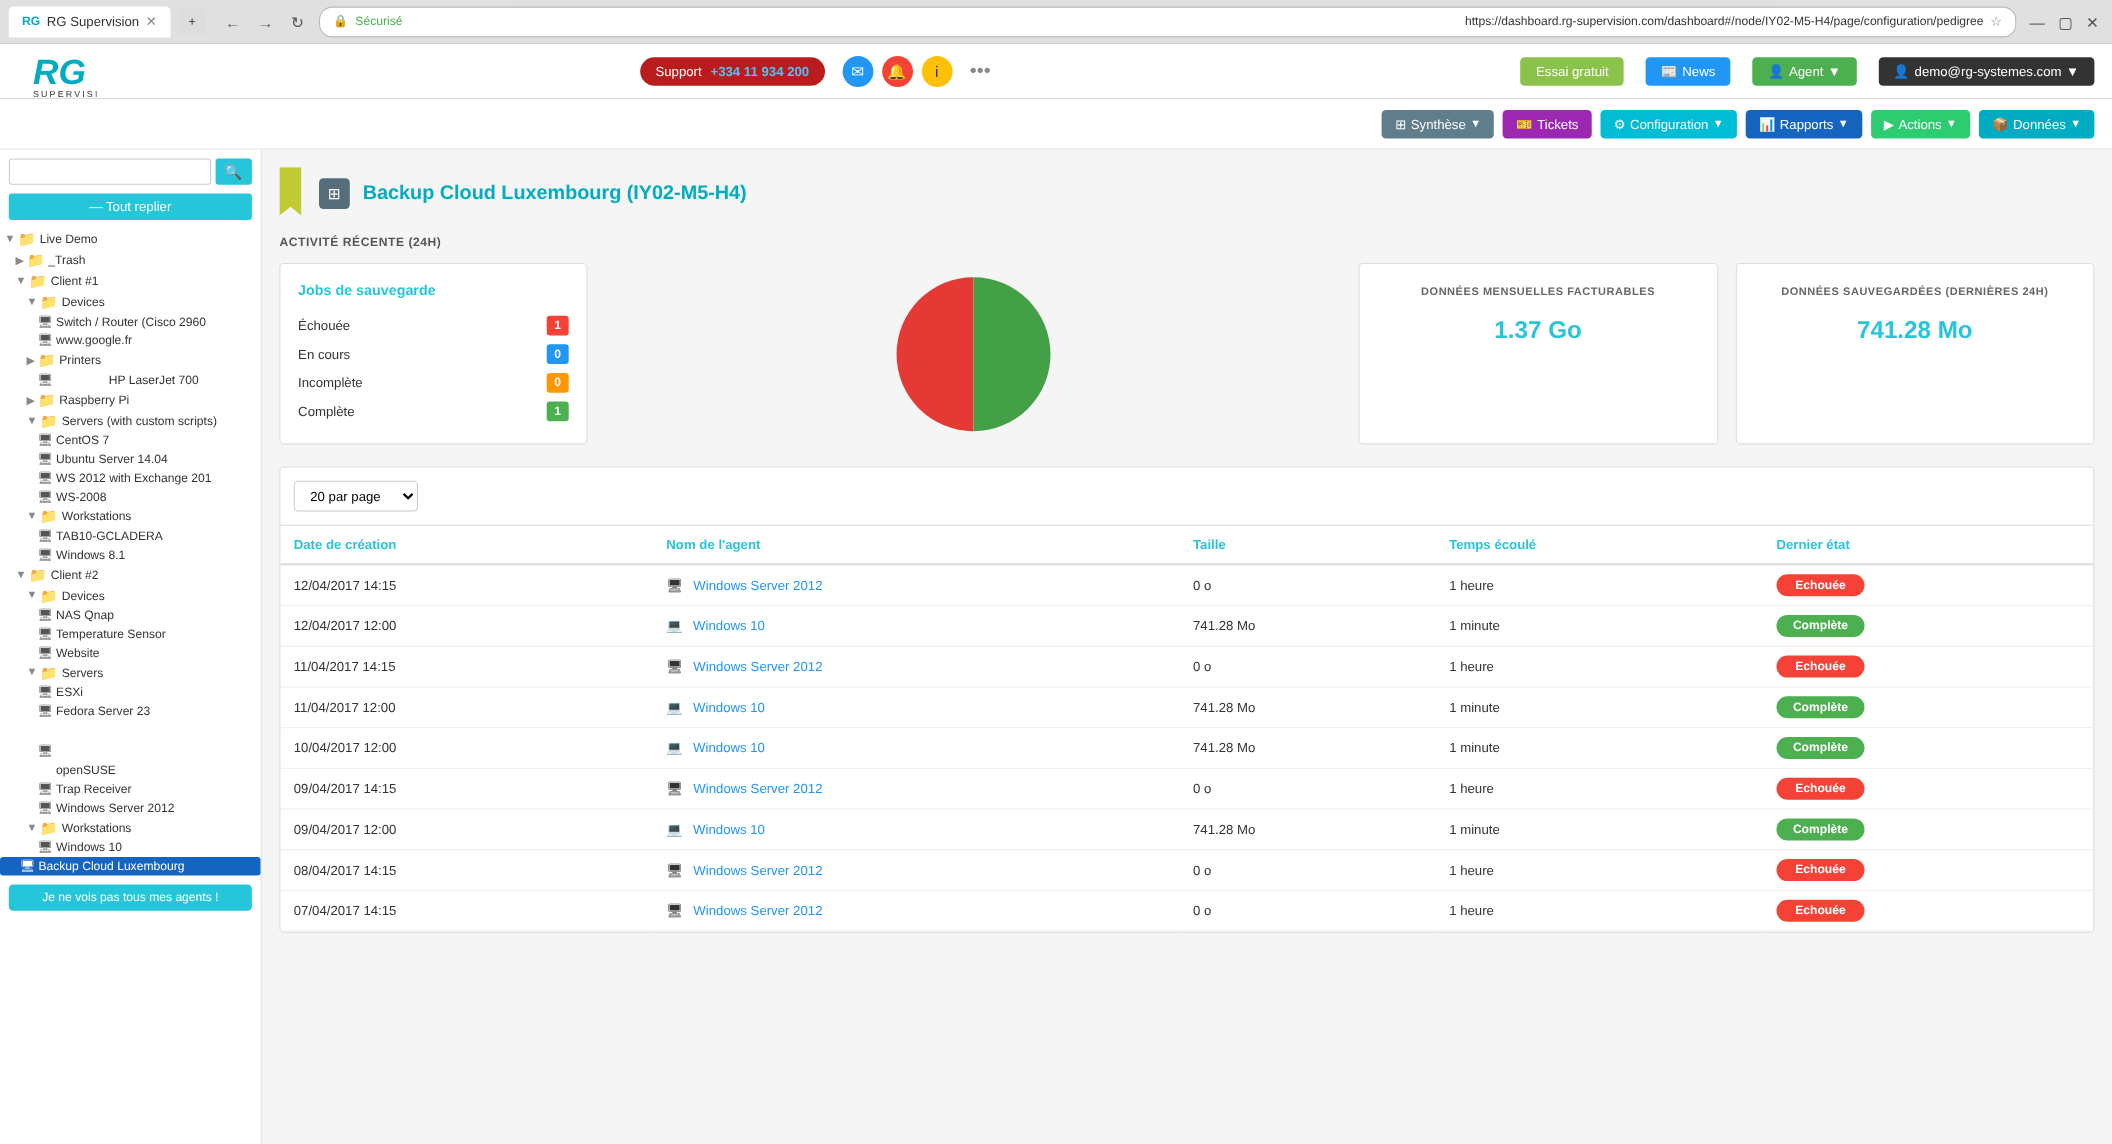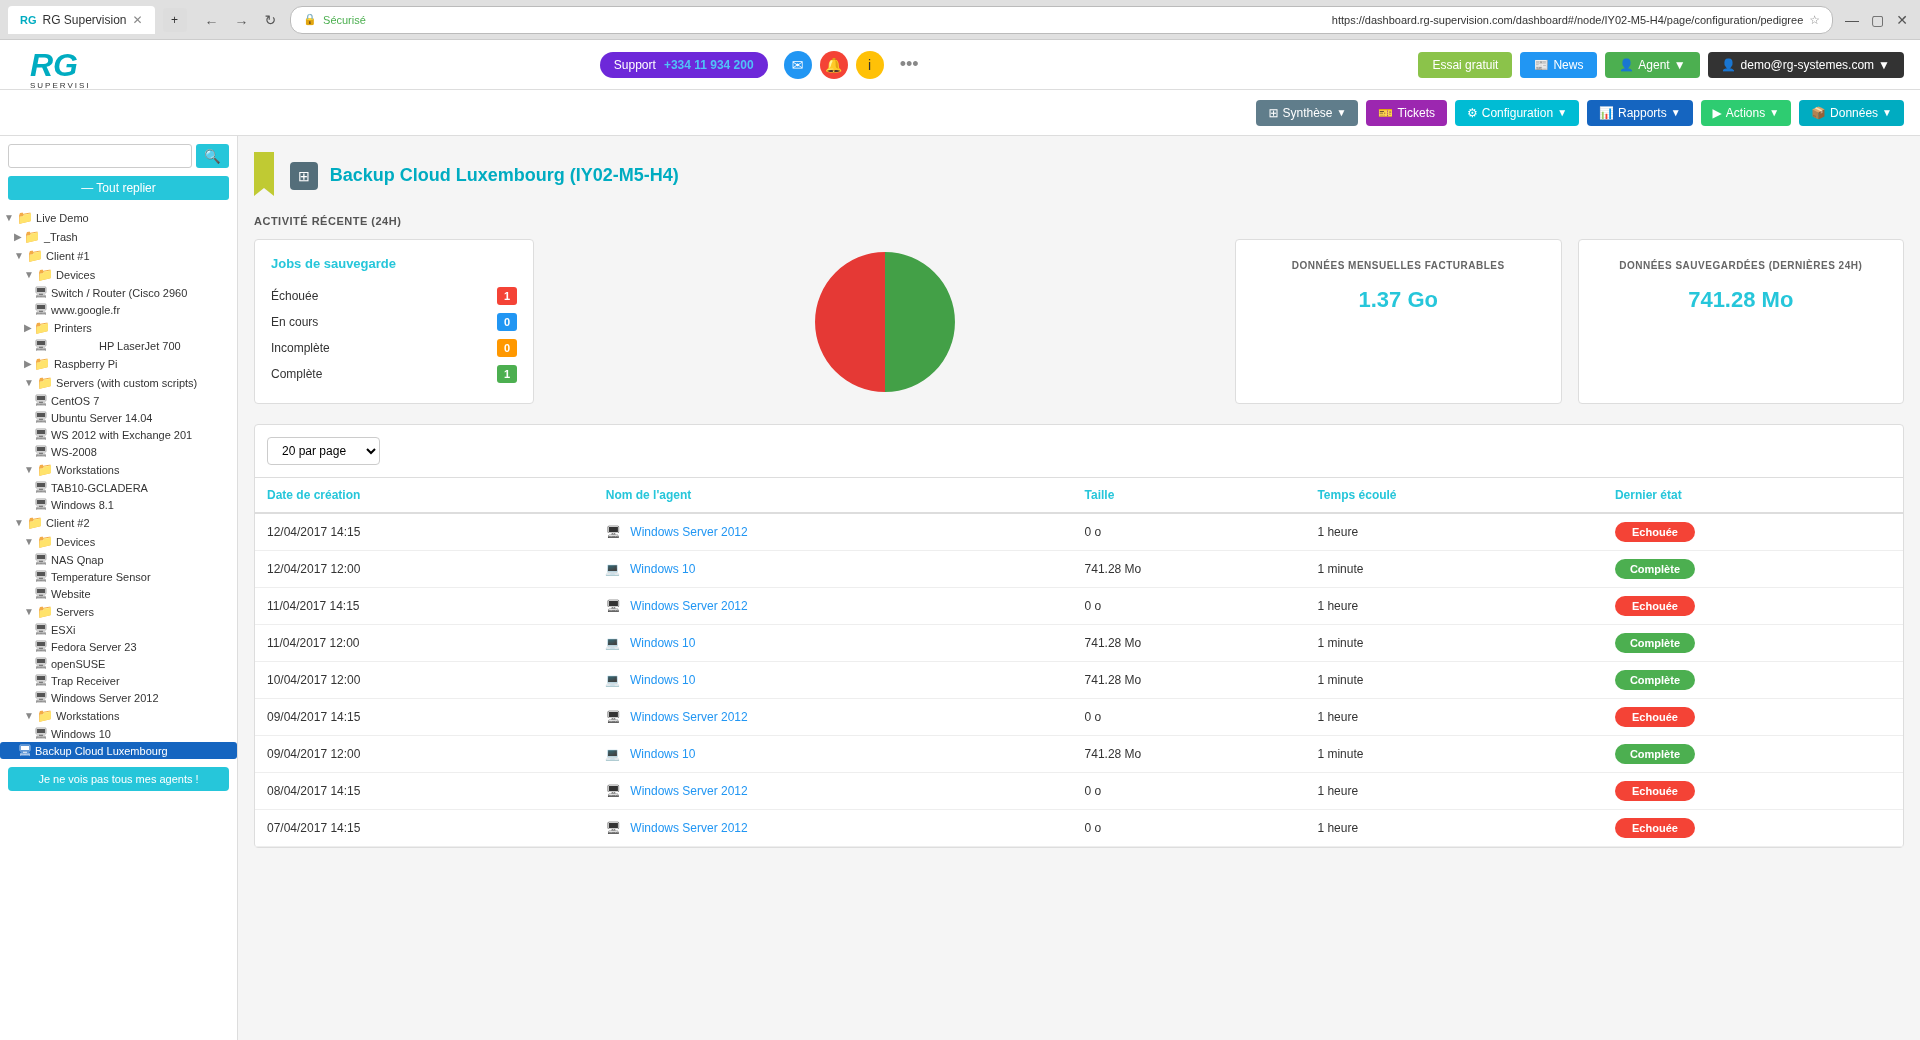--- a/index.html
+++ b/index.html
@@ -13,29 +13,29 @@
     .browser-controls span { font-size: 14px; color: #555; cursor: pointer; padding: 2px 6px; }
     .address-bar { flex: 1; background: #fff; border: 1px solid #bbb; border-radius: 12px; padding: 4px 12px; display: flex; align-items: center; gap: 6px; font-size: 12px; height: 28px; }
     .address-bar .lock-icon { color: #4caf50; font-size: 11px; }
     .address-bar .url-text { color: #333; flex: 1; }
     .window-controls { display: flex; gap: 4px; margin-left: auto; }
     .window-controls span { font-size: 14px; color: #555; cursor: pointer; padding: 0 4px; }
 
     
     .app-header { background: #fff; padding: 8px 16px; display: flex; align-items: center; justify-content: space-between; border-bottom: 1px solid #ddd; height: 50px; }
     .header-left { display: flex; align-items: center; gap: 16px; }
-    .support-badge { background: #6d28d9; color: #fff; border-radius: 20px; padding: 6px 14px; display: flex; align-items: center; gap: 8px; font-size: 12px; }
+    .support-badge { background: #b91c1c; color: #fff; border-radius: 20px; padding: 6px 14px; display: flex; align-items: center; gap: 8px; font-size: 12px; }
     .support-phone { color: #4fc3f7; font-weight: bold; }
     .header-icons { display: flex; gap: 8px; align-items: center; }
     .icon-circle { width: 28px; height: 28px; border-radius: 50%; display: flex; align-items: center; justify-content: center; color: #fff; font-size: 14px; cursor: pointer; }
     .icon-circle.blue { background: #2196f3; }
     .icon-circle.red { background: #f44336; }
     .icon-circle.yellow { background: #ffc107; color: #333; }
     .more-icon { color: #888; font-size: 18px; cursor: pointer; }
-    .header-right { display: flex; align-items: flex-start; gap: 8px; }
+    .header-right { display: flex; align-items: flex-start; gap: 20px; }
     .btn-essai { background: #8bc34a; color: #fff; border: none; padding: 6px 14px; border-radius: 4px; cursor: pointer; font-size: 12px; }
     .btn-news { background: #2196f3; color: #fff; border: none; padding: 6px 14px; border-radius: 4px; cursor: pointer; font-size: 12px; display: flex; align-items: center; gap: 4px; }
     .btn-agent { background: #4caf50; color: #fff; border: none; padding: 6px 14px; border-radius: 4px; cursor: pointer; font-size: 12px; display: flex; align-items: center; gap: 4px; }
     .btn-demo { background: #333; color: #fff; border: none; padding: 6px 14px; border-radius: 4px; cursor: pointer; font-size: 12px; display: flex; align-items: center; gap: 4px; }
 
     
     .toolbar { background: #fff; padding: 8px 16px; display: flex; align-items: center; justify-content: flex-end; gap: 8px; border-bottom: 1px solid #ddd; height: 46px; }
     .toolbar-btn { border: none; padding: 6px 12px; border-radius: 4px; cursor: pointer; font-size: 12px; display: flex; align-items: center; gap: 4px; color: #fff; }
     .toolbar-btn.synthese { background: #607d8b; }
     .toolbar-btn.tickets { background: #9c27b0; }
@@ -324,21 +324,21 @@
         <div class="tree-item tree-level-3">
           <span style="color:#555;font-size:11px;">🖥</span>
           <span class="tree-label" style="color:#333;">ESXi</span>
         </div>
         <div class="tree-item tree-level-3">
           <span style="color:#555;font-size:11px;">🖥</span>
           <span class="tree-label" style="color:#333;">Fedora Server 23</span>
         </div>
         <div class="tree-item tree-level-3">
           <span style="color:#555;font-size:11px;">🖥</span>
-          <span class="tree-label" style="color:#333;">openSUSE</span>
+          <span class="tree-label" style="color:#333;margin-top:38px;">openSUSE</span>
         </div>
         <div class="tree-item tree-level-3">
           <span style="color:#555;font-size:11px;">🖥</span>
           <span class="tree-label" style="color:#333;">Trap Receiver</span>
         </div>
         <div class="tree-item tree-level-3">
           <span style="color:#555;font-size:11px;">🖥</span>
           <span class="tree-label" style="color:#333;">Windows Server 2012</span>
         </div>
         <div class="tree-item tree-level-2">

